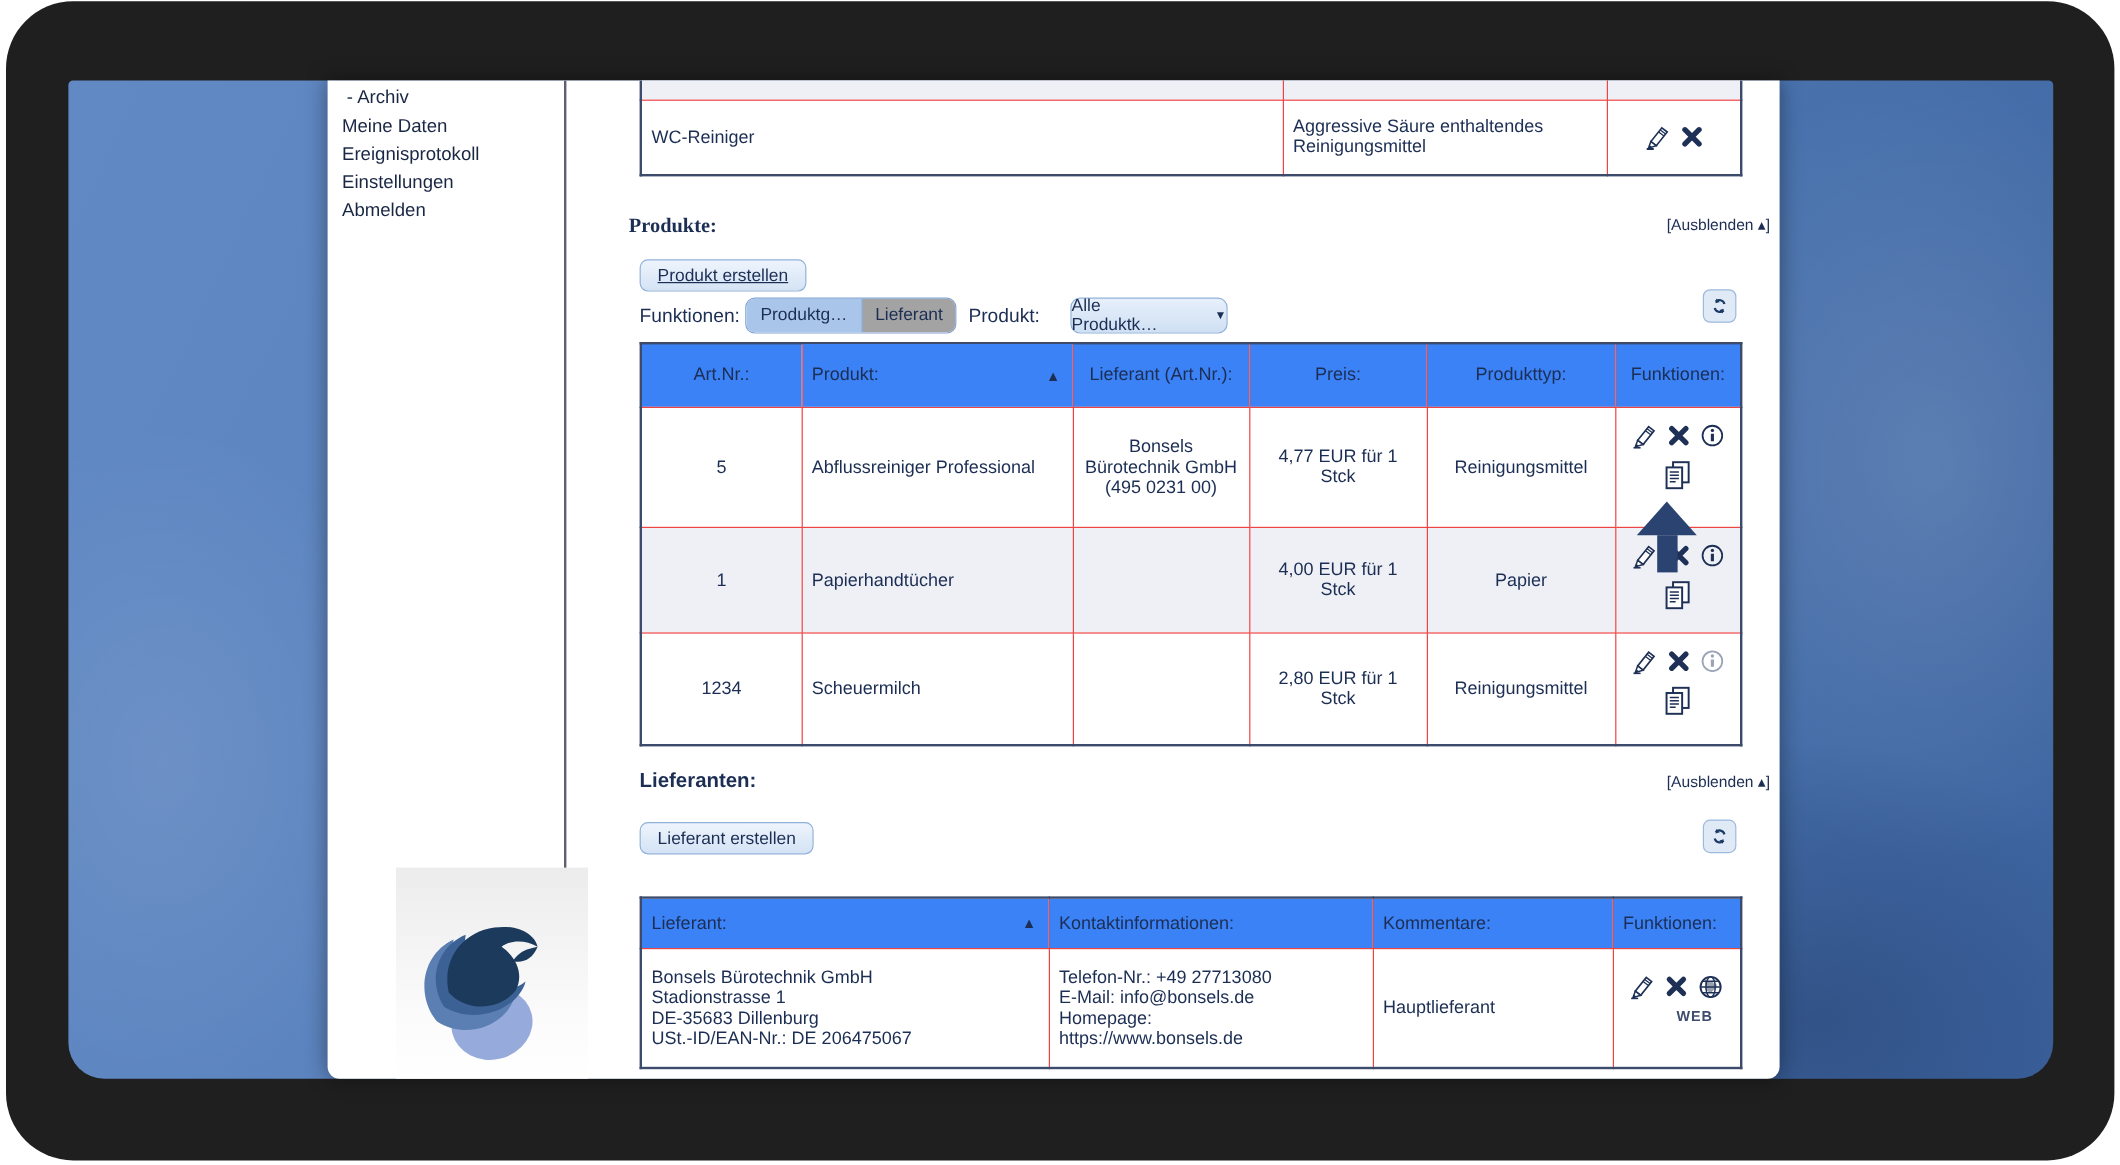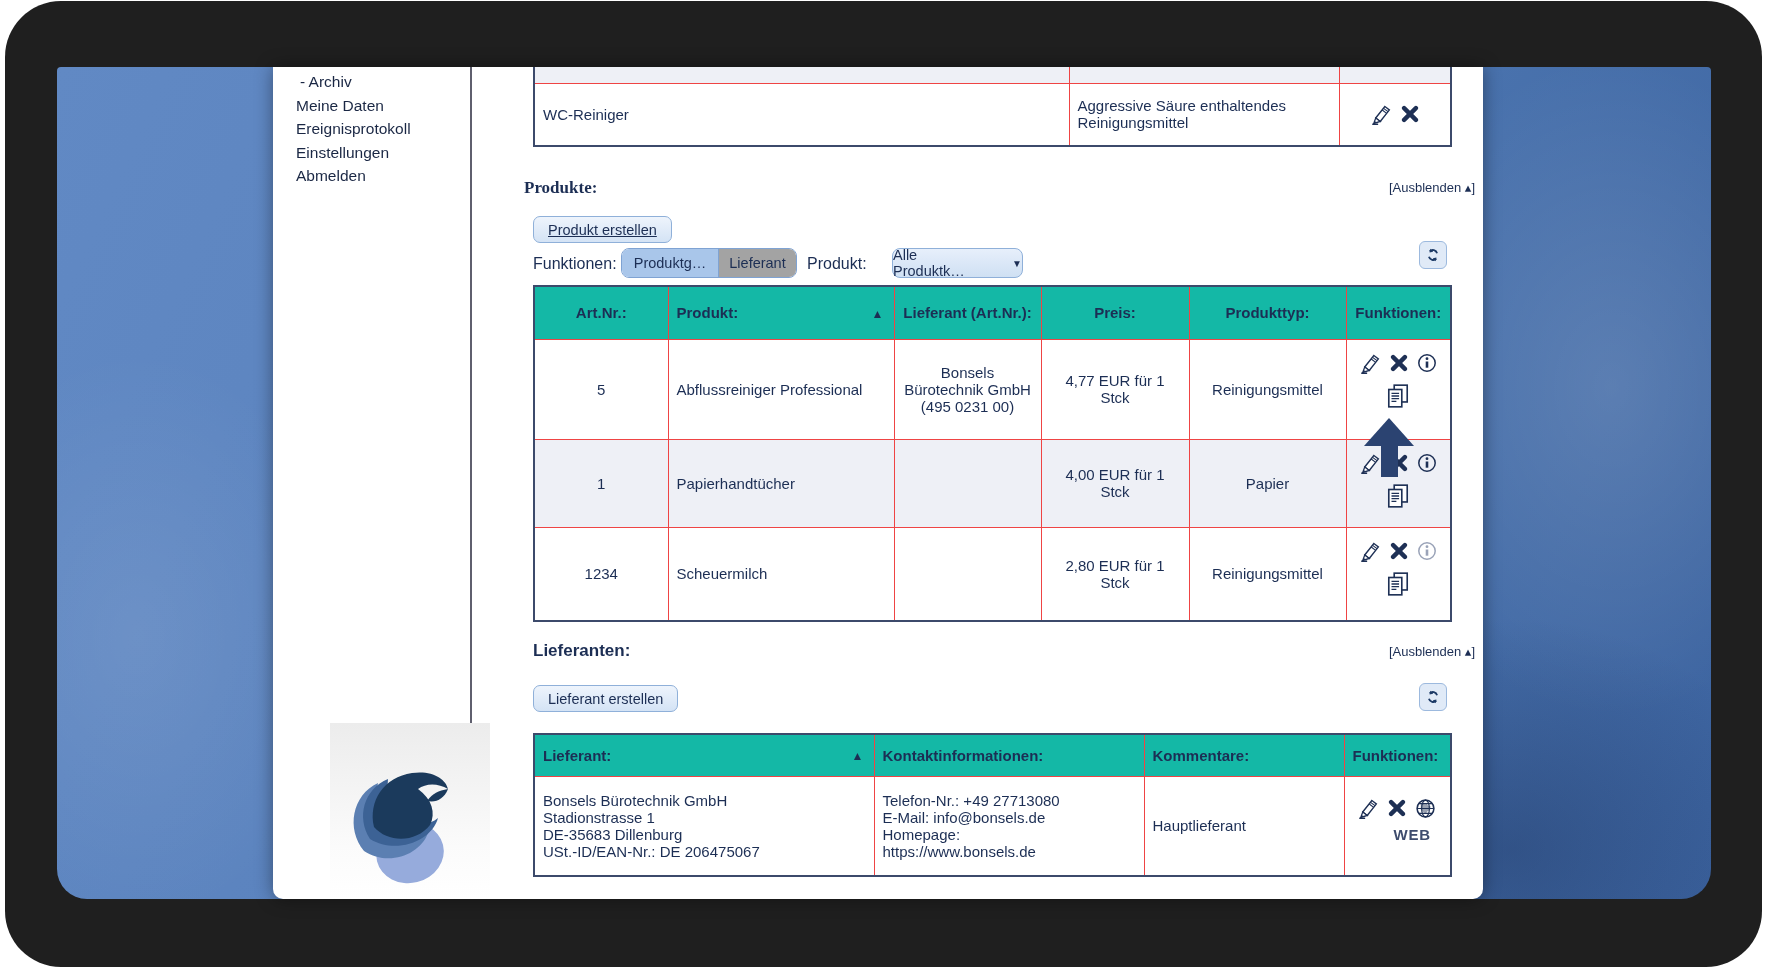--- a/index.html
+++ b/index.html
@@ -13,21 +13,21 @@
   .curve{position:absolute;border-radius:50%;}
   .c1{right:-240px;top:-140px;width:680px;height:920px;background:radial-gradient(closest-side,rgba(255,255,255,.13),rgba(255,255,255,0) 72%);}
   .c2{left:-220px;top:160px;width:600px;height:820px;background:radial-gradient(closest-side,rgba(255,255,255,.09),rgba(255,255,255,0) 70%);}
   .c3{right:-180px;bottom:-260px;width:760px;height:620px;background:radial-gradient(closest-side,rgba(10,25,60,.28),rgba(10,25,60,0) 75%);}
   
   .page{position:absolute;left:273px;top:67px;width:1210px;height:832px;background:#fff;
     border-radius:0 0 10px 10px;box-shadow:0 0 18px rgba(0,0,0,.4);overflow:hidden;
     color:#1c2e54;font-size:15px;}
   .divider{position:absolute;left:197px;top:0;width:2px;height:821px;background:#5f5f6e;}
   
-  .nav{position:absolute;left:23px;top:3px;}
+  .nav{position:absolute;left:12px;top:3px;}
   .nav-item{display:block;line-height:23.5px;font-size:15.5px;color:#1a2744;white-space:pre;cursor:pointer;}
   .nav-item:first-child{padding-left:4px;}
   .logo-box{position:absolute;left:57px;top:656px;width:160px;height:176px;
     background:linear-gradient(#ececec,#fbfbfb 70%,#ffffff);}
   .logo-box svg{position:absolute;left:14px;top:32px;}
   
   .h-section{position:absolute;font-size:17px;font-weight:bold;}
   .hide-link{position:absolute;left:1000px;width:202px;text-align:right;font-size:13px;cursor:pointer;}
   .btn{display:inline-flex;align-items:center;justify-content:center;height:27px;padding:0 14px;
     background:linear-gradient(#eef4fc,#d4e3f5);border:1px solid #8fb0d9;border-radius:7px;
@@ -39,31 +39,31 @@
   .lbl{position:absolute;font-size:16px;line-height:31px;}
   .dropdown{position:absolute;width:131px;height:30px;display:flex;align-items:center;justify-content:center;gap:23px;
     background:linear-gradient(#e7effb,#cfe0f3);border:1px solid #8fb0d9;border-radius:8px;font-size:14.5px;cursor:pointer;}
   .dropdown .arr{font-size:10px;}
   .refresh-btn{position:absolute;width:28px;height:28px;display:flex;align-items:center;justify-content:center;
     background:#e0eaf7;border:1px solid #9cb9de;border-radius:6px;cursor:pointer;color:#1c3a66;}
   
   table{border-collapse:collapse;table-layout:fixed;position:absolute;background:#fff;}
   th,td{border:1px solid #ef4444;padding:6px 8px;font-size:15px;color:#1c2e54;overflow:hidden;}
   table{border:2px solid #3c4a6b;}
-  th{background:#14b8a6;font-weight:bold;text-align:center;}
+  th{background:#3b82f6;font-weight:normal;text-align:center;}
   .alt{background:#eef0f6;}
   .th-sort{text-align:left;position:relative;}
   .sort-arrow{position:absolute;right:10px;top:50%;transform:translateY(-46%);font-size:12px;cursor:pointer;}
   td.c{text-align:center;}
   td.fx{vertical-align:top;padding-top:13px;}
   .icons{display:flex;align-items:center;justify-content:center;gap:9px;}
   .icons2{display:flex;justify-content:center;margin-top:9px;}
   .ic{display:inline-block;color:#1e3055;cursor:pointer;flex:none;}
   .ic.dis{color:#9aa3b8;cursor:default;}
-  .weblabel{font-size:15px;font-weight:bold;letter-spacing:.8px;color:#3e4c6d;text-align:center;
+  .weblabel{font-size:12px;font-weight:bold;letter-spacing:.8px;color:#3e4c6d;text-align:center;
     margin-top:7px;transform:translateX(15px);cursor:pointer;}
   
   .cursor-arrow{position:absolute;left:1091px;top:351px;z-index:6;}
   .cursor-arrow .head{width:0;height:0;border-left:25px solid transparent;border-right:25px solid transparent;
     border-bottom:28px solid #2b4371;}
   .cursor-arrow .stem{width:17px;height:31px;background:#2b4371;margin:0 auto;}
   .hidden-defs{position:absolute;width:0;height:0;overflow:hidden;}
 </style>
 </head>
 <body>
@@ -288,21 +288,21 @@
 
   <div class="h-section" style="left:260px;top:574px;">Lieferanten:</div>
   <div class="hide-link" style="top:577px;">[Ausblenden ▴]</div>
   <button class="btn" style="position:absolute;left:260px;top:618px;">Lieferant erstellen</button>
   <button class="refresh-btn" style="left:1146px;top:616px;">
     <svg width="18" height="18">
         <use href="#i-refresh"></use>
       </svg>
   </button>
 
-  <table style="left:260px;top:666px;width:917px;border-radius:20px;">
+  <table style="left:260px;top:680px;width:917px;border-radius:20px;">
     <colgroup>
       <col style="width:340px">
         <col style="width:270px">
         <col style="width:200px">
         <col style="width:107px">
     </colgroup>
     <tbody>
         <tr style="height:42px;">
       <th class="th-sort">
         <span>Lieferant:</span>

